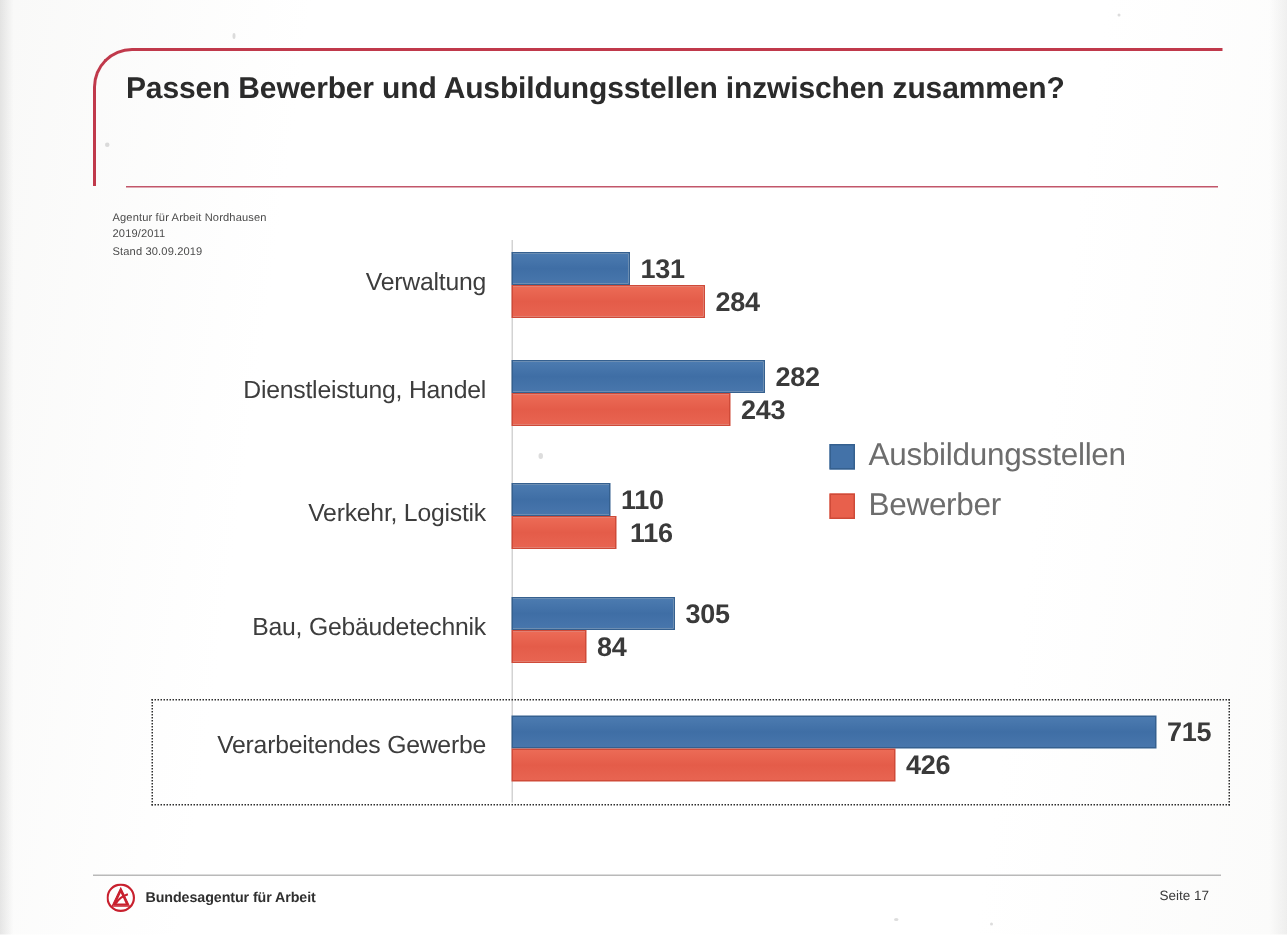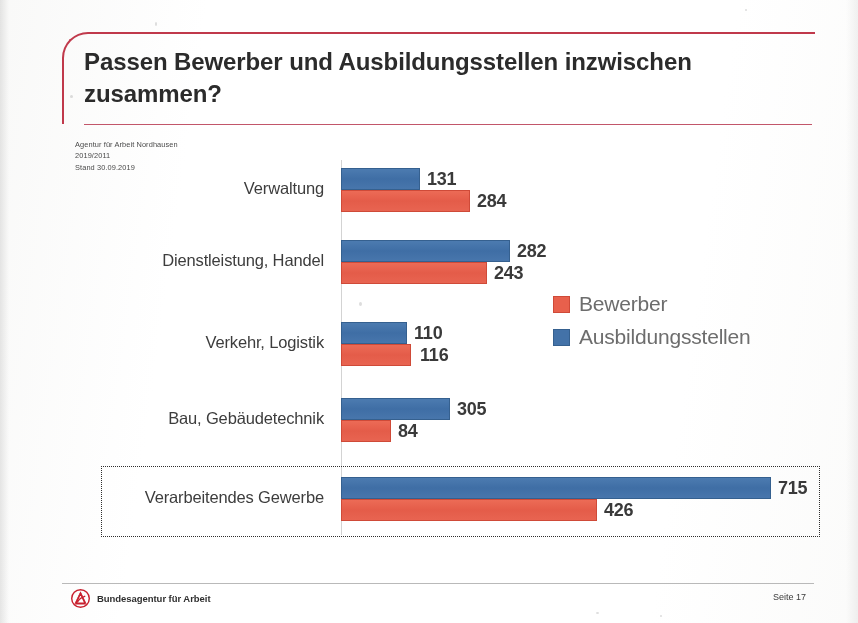--- a/index.html
+++ b/index.html
@@ -65,21 +65,21 @@
     left: 22px; top: 92px;
     width: 728px; height: 0;
     border-top: 1.6px solid #c2566a;
   }
 
   .slide-title {
     position: absolute;
     left: 84px;
     top: 46px;
     width: 700px;
-    font-size: 24px;
+    font-size: 20px;
     font-weight: bold;
     line-height: 1.33;
     letter-spacing: -0.1px;
     color: #2b2b2b;
     font-family: "Liberation Sans", sans-serif;
   }
 
   
   .source-note {
     position: absolute;
@@ -301,26 +301,26 @@
           <div class="cat-label" style="top: 488px;">Verarbeitendes Gewerbe</div>
           <div class="bar blue" style="top: 477px; width: 430px;"></div>
           <div class="bar-value" style="left: 778px; top: 478px;">715</div>
           <div class="bar red" style="top: 499px; width: 256px;"></div>
           <div class="bar-value" style="left: 604px; top: 500px;">426</div>
         </div>
       </div>
 
     <div class="legend">
       <div class="legend-item">
+        <span class="legend-swatch blue"></span>
+        <span class="legend-label">Ausbildungsstellen</span>
+      </div>
+      <div class="legend-item">
         <span class="legend-swatch red"></span>
         <span class="legend-label">Bewerber</span>
-      </div>
-      <div class="legend-item">
-        <span class="legend-swatch blue"></span>
-        <span class="legend-label">Ausbildungsstellen</span>
       </div>
     </div>
   </div>
 
   <div class="footer-rule"></div>
   <div class="footer">
     <div class="brand">
       <span class="brand-logo">
         <svg viewBox="0 0 40 40" width="19" height="19" aria-hidden="true">
           <circle cx="20" cy="20" r="18.5" fill="none" stroke="#c8202e" stroke-width="3"></circle>

